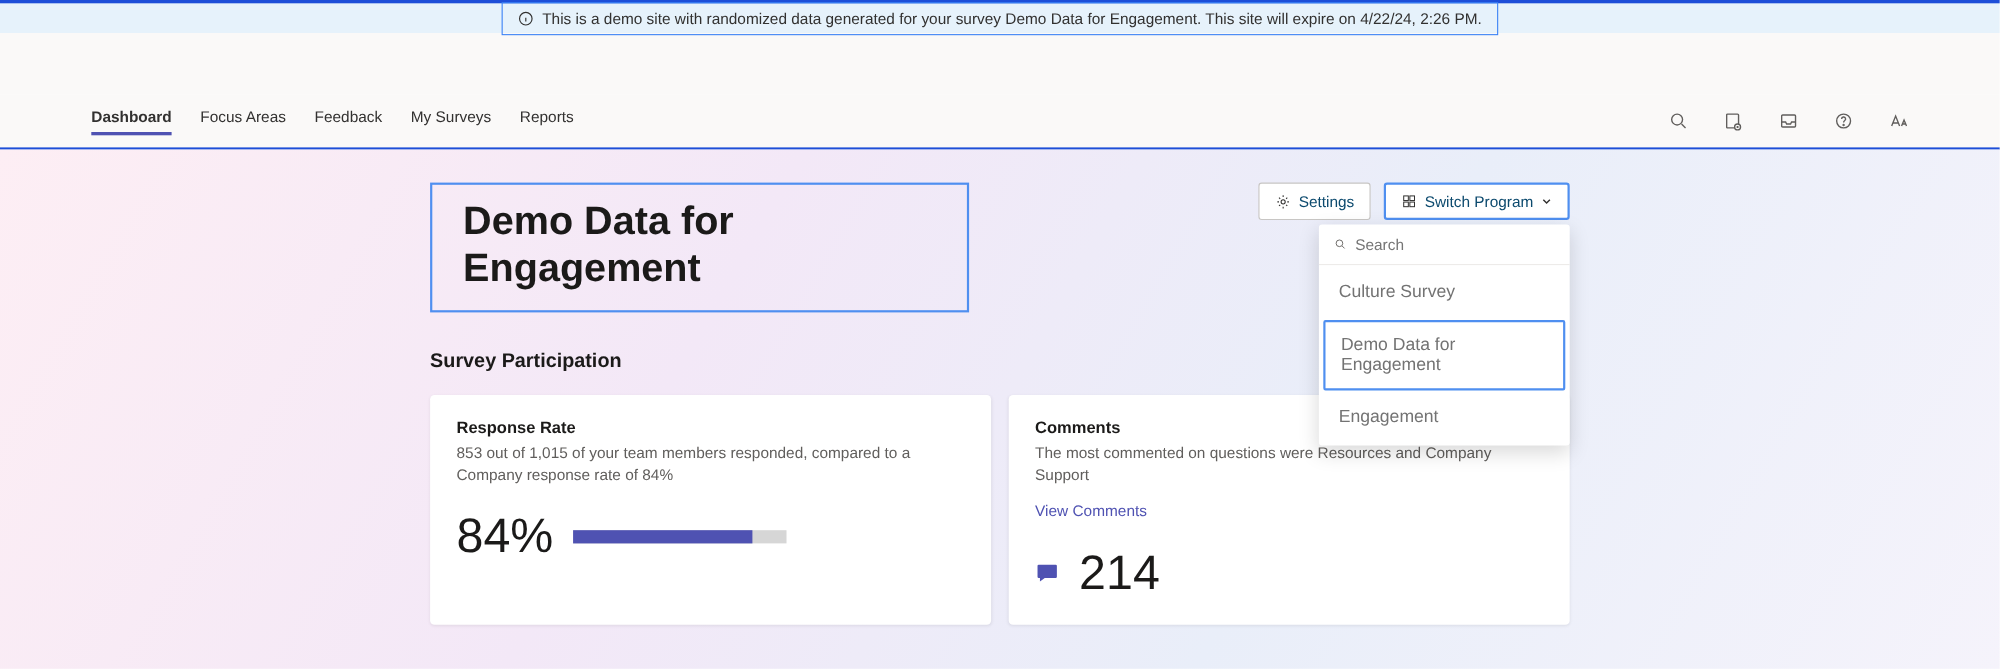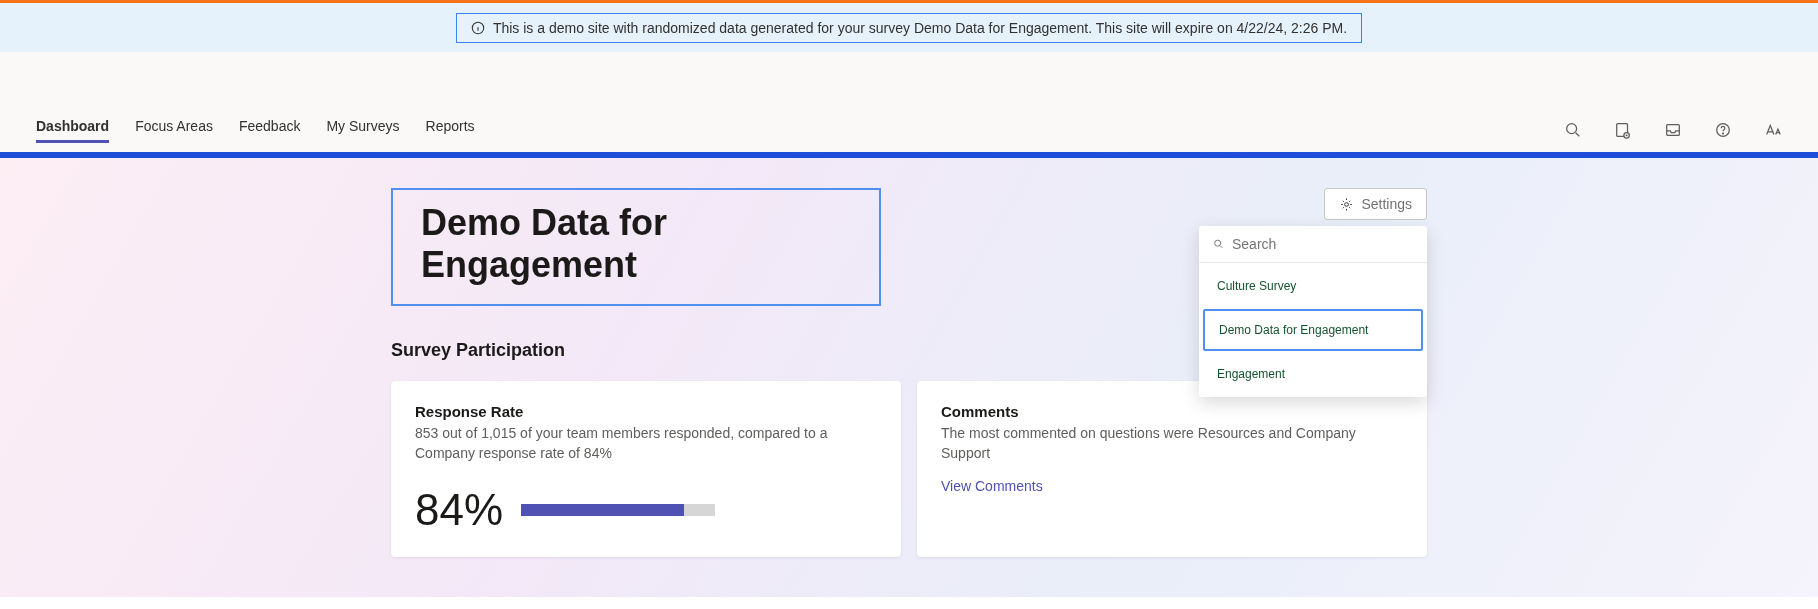--- a/index.html
+++ b/index.html
@@ -1,26 +1,26 @@
 <!DOCTYPE html>
 <html><head>
   <meta charset="utf-8">
   <style>
     * { margin: 0; padding: 0; box-sizing: border-box; font-family: "Segoe UI", -apple-system, sans-serif; }
     body { background: #fff; width: 1818px; height: 609px; overflow: hidden; }
 
     .demo-banner {
       background: #e6f2fb;
-      height: 52px;
+      height: 30px;
       display: flex;
       align-items: center;
       justify-content: center;
       font-size: 14px;
       color: #323130;
-      border-top: 3px solid #f97316;
+      border-top: 3px solid #1d4ed8;
     }
     .demo-banner-inner {
       border: 1px solid #3b82f6;
       padding: 6px 14px;
       display: flex;
       align-items: center;
       gap: 8px;
     }
     .info-icon-svg { width: 14px; height: 14px; }
 
@@ -28,22 +28,22 @@
       height: 56px;
       background: #faf9f8;
     }
 
     .nav-bar {
       height: 50px;
       background: #faf9f8;
       display: flex;
       align-items: center;
       justify-content: space-between;
-      padding: 0 36px;
-      border-bottom: 6px solid #1d4ed8;
+      padding: 0 83px;
+      border-bottom: 2px solid #1d4ed8;
     }
     .nav-tabs { display: flex; gap: 26px; }
     .nav-tab {
       font-size: 14px;
       color: #323130;
       cursor: pointer;
       padding-bottom: 6px;
     }
     .nav-tab.active {
       font-weight: 600;
@@ -71,21 +71,21 @@
     .btn {
       background: #fff;
       border: 1px solid #c8c6c4;
       border-radius: 3px;
       padding: 7px 14px;
       font-size: 14px;
       display: flex;
       align-items: center;
       gap: 7px;
       cursor: pointer;
-      color: #737373;
+      color: #0c4a6e;
     }
     .btn.outlined { border: 2px solid #4f8ff0; }
 
     .dropdown {
       position: absolute;
       top: 38px;
       right: 0;
       width: 228px;
       background: #fff;
       border-radius: 3px;
@@ -95,22 +95,22 @@
     .dropdown-search {
       display: flex;
       align-items: center;
       gap: 8px;
       padding: 10px 14px;
       border-bottom: 1px solid #edebe9;
     }
     .dropdown-search input { border: none; outline: none; font-size: 14px; flex: 1; }
     .dropdown-item {
       padding: 12px 14px;
-      font-size: 12px;
-      color: #14532d;
+      font-size: 16px;
+      color: #737373;
       cursor: pointer;
       margin: 4px;
     }
     .dropdown-item.selected { border: 2px solid #4f8ff0; border-radius: 2px; }
 
     .section-title { font-size: 18px; font-weight: 600; color: #1b1a19; margin-top: 34px; }
     .section-sub { font-size: 14px; color: #605e5c; margin-top: 4px; }
 
     .cards { display: flex; gap: 16px; margin-top: 20px; }
     .card {
@@ -191,20 +191,32 @@
         <h1 class="page-title">Demo Data for Engagement</h1>
       </div>
 
       <div class="hero-actions">
         <button class="btn">
           <svg width="15" height="15" viewBox="0 0 20 20" fill="none" stroke="#323130" stroke-width="1.3">
               <circle cx="10" cy="10" r="2.5"></circle>
               <path d="M10 2v2M10 16v2M3 10H5M15 10h2M5 5l1.4 1.4M13.6 13.6L15 15M5 15l1.4-1.4M13.6 6.4L15 5"></path>
             </svg>
           <span>Settings</span>
+        </button>
+        <button class="btn outlined">
+          <svg width="14" height="14" viewBox="0 0 20 20" fill="none" stroke="#323130" stroke-width="1.3">
+              <rect x="3" y="3" width="6" height="6"></rect>
+              <rect x="11" y="3" width="6" height="6"></rect>
+              <rect x="3" y="11" width="6" height="6"></rect>
+              <rect x="11" y="11" width="6" height="6"></rect>
+            </svg>
+          <span>Switch Program</span>
+          <svg class="chev" viewBox="0 0 10 10" fill="none" stroke="#323130" stroke-width="1.3">
+              <path d="M2 3.5l3 3 3-3"></path>
+            </svg>
         </button>
 
         <div class="dropdown">
           <div class="dropdown-search">
             <svg width="14" height="14" viewBox="0 0 20 20" fill="none" stroke="#605e5c" stroke-width="1.5">
                 <circle cx="8.5" cy="8.5" r="5.5"></circle>
                 <line x1="13" y1="13" x2="17" y2="17"></line>
               </svg>
             <input type="text" placeholder="Search" style="">
           </div>
@@ -227,17 +239,23 @@
           <div class="progress">
             <div class="progress-fill" style="width:84%"></div>
           </div>
         </div>
       </div>
 
       <div class="card">
         <div class="card-title">Comments</div>
         <div class="card-desc">The most commented on questions were Resources and Company Support</div>
         <a class="card-link">View Comments</a>
+        <div class="metric-row">
+          <svg class="comment-icon" viewBox="0 0 20 20" fill="#4f52b2">
+              <path d="M3 3h14a1 1 0 0 1 1 1v9a1 1 0 0 1-1 1H8l-4 3v-3H3a1 1 0 0 1-1-1V4a1 1 0 0 1 1-1z"></path>
+            </svg>
+          <div class="big-num">214</div>
+        </div>
       </div>
     </div>
 
   </div>
 </div>
 
 </body></html>

